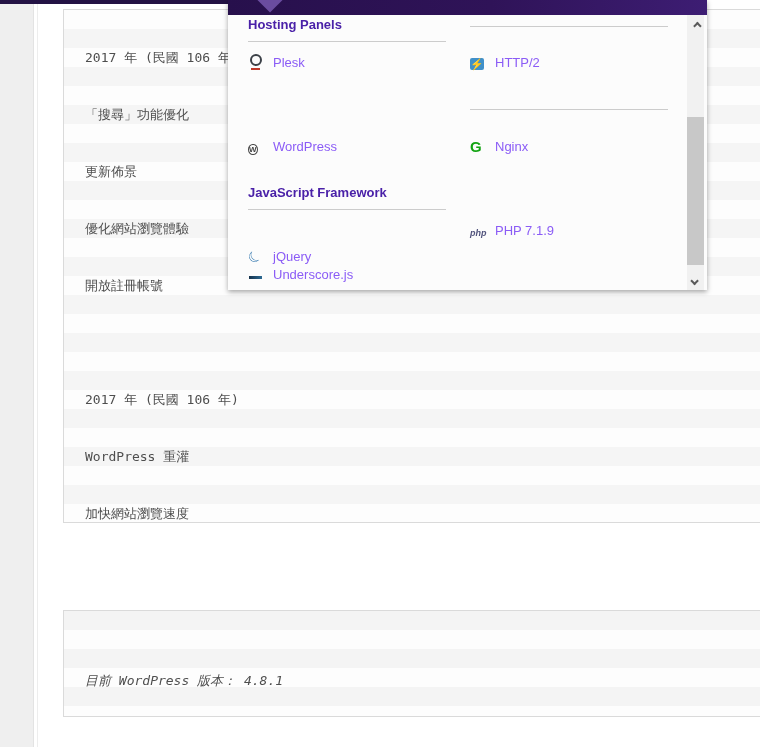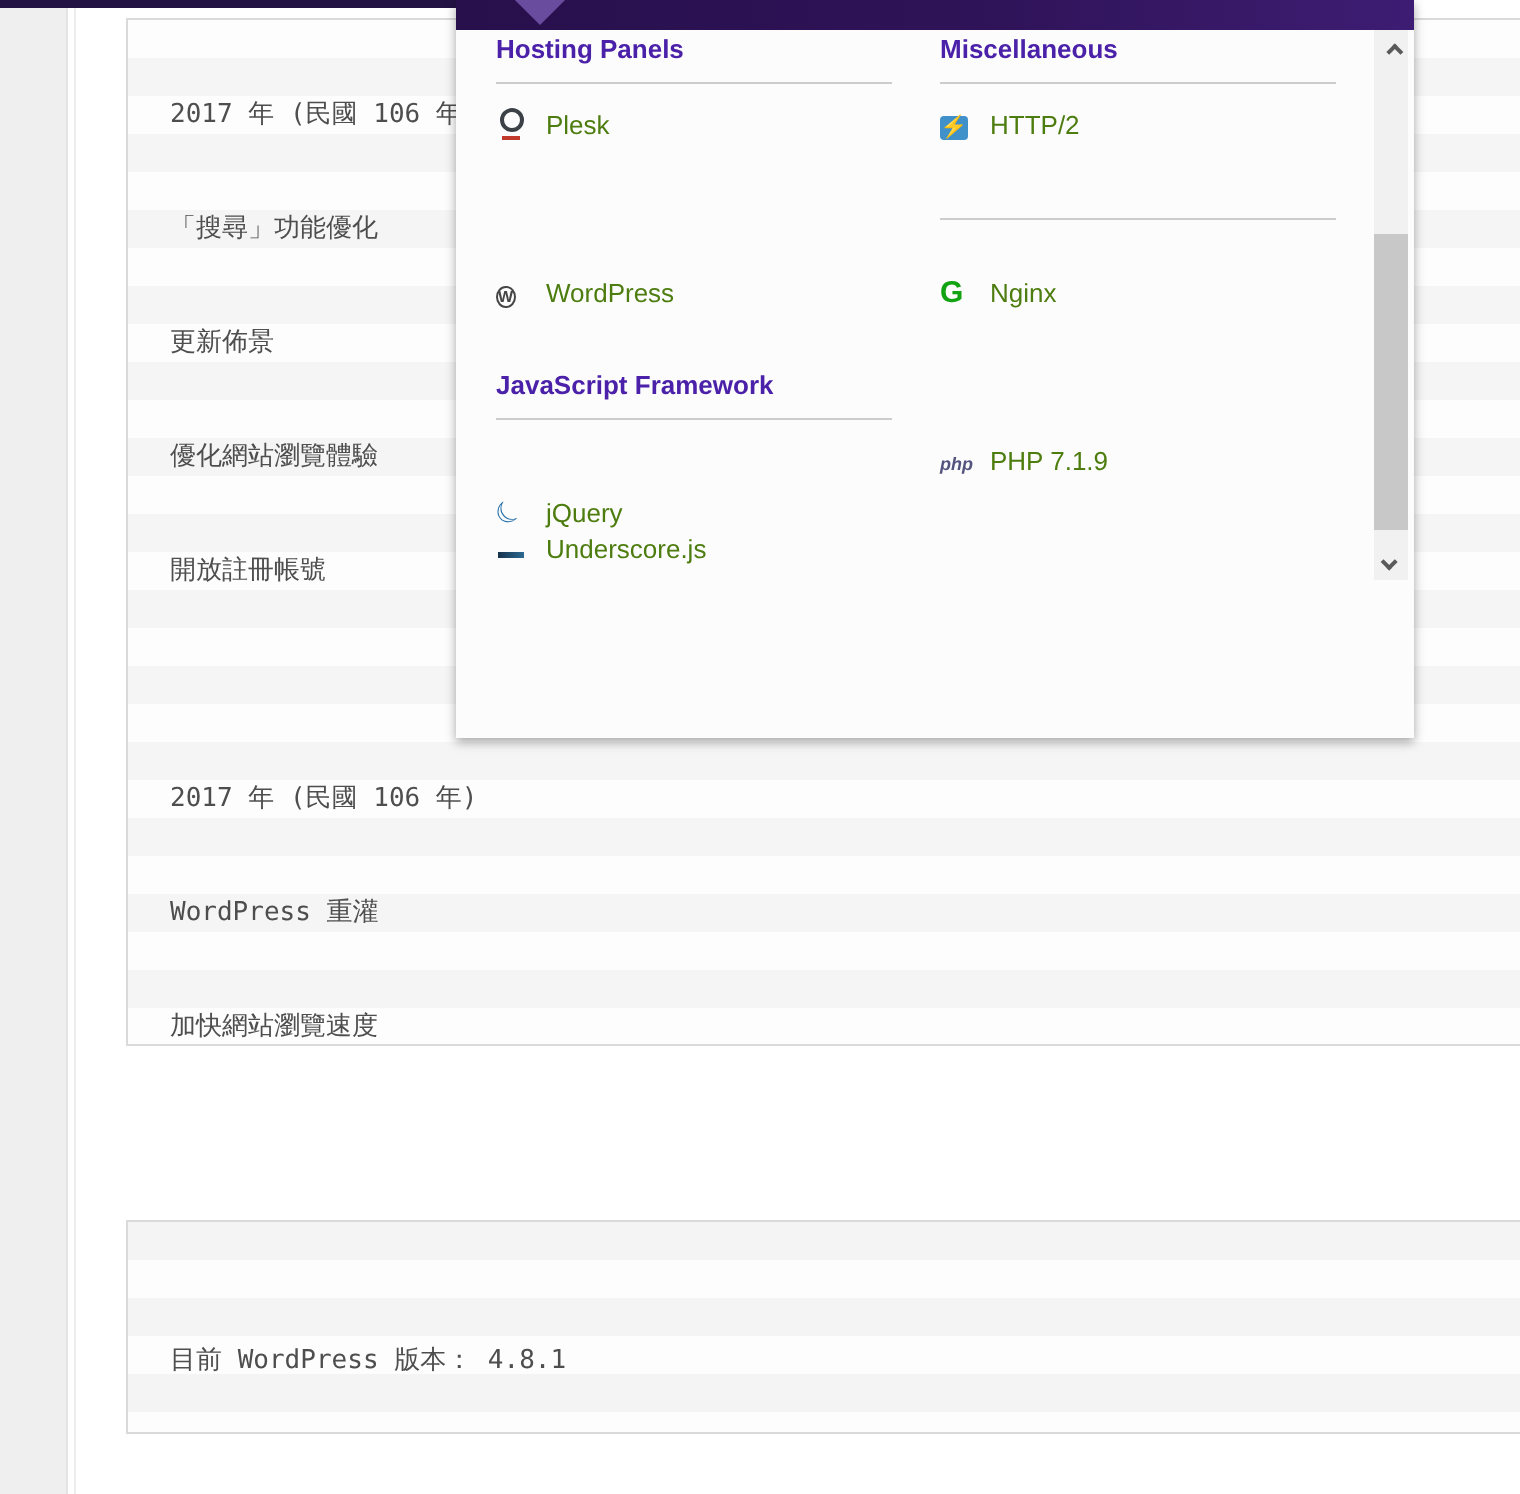--- a/index.html
+++ b/index.html
@@ -16,36 +16,36 @@
   .top-bar { position:absolute; left:0; top:0; width:707px; height:4px; background:#231244; }
 
   
   .pre-block { position:absolute; left:63px; width:697px;
     font-family:"DejaVu Sans Mono", monospace; font-size:13px; line-height:19px;
     color:#4e4e4e; white-space:pre; overflow:hidden;
     border:1px solid #dadada; border-right:none; }
   .pre-top { top:9px; height:514px; padding-left:21px;
     background:repeating-linear-gradient(#fdfdfd 0 19px, #f5f5f5 19px 38px); }
   .pre-bottom { top:610px; height:107px; padding:22px 0 0 21px;
-    background:repeating-linear-gradient(#f4f4f4 0 19px, #fdfdfd 19px 38px); }
+    background:repeating-linear-gradient(#f4f4f4 0 19px, #fdfdfd 19px 38px);font-style:italic; }
   .ln { height:19px; white-space:pre; }
 
   
-  .popup { position:absolute; left:228px; top:0; width:479px; height:369px;
+  .popup { position:absolute; left:228px; top:0; width:479px; height:290px;
     background:#fcfcfc; box-shadow:0 2px 5px rgba(0,0,0,0.35); }
   .popup-header { position:absolute; left:0; top:0; width:100%; height:15px;
     background:linear-gradient(90deg,#27104c 0%, #2f1358 55%, #3d1d73 100%); overflow:hidden; }
   .logo-diamond { position:absolute; left:31px; top:-14px; width:22px; height:22px;
     background:#6a4c9f; transform:rotate(45deg); }
 
   .cat { position:absolute; width:198px; }
   .cat h3 { font-size:13px; font-weight:bold; color:#4a21a8; height:15px; line-height:15px; }
   .cat .rule { border-top:1px solid #cccccc; margin-top:9px; }
   .tech-item { position:absolute; height:18px; display:flex; align-items:center; cursor:pointer; }
-  .tech-item .label { font-size:13px; color:#4d7c0f; margin-left:9px; }
+  .tech-item .label { font-size:13px; color:#8b5cf6; margin-left:9px; }
   .icon16 { width:16px; height:16px; position:relative; flex:0 0 16px; }
 
   
   .plesk-glyph { width:12px; height:12px; border:2px solid #3c4148; border-radius:50%;
      position:absolute; left:2px; top:0; }
   .plesk-bar { position:absolute; left:3px; bottom:0px; width:9px; height:2px; background:#c0392b; }
   .http2-box { width:16px; height:16px; background:#4090c9; border-radius:2px;
      color:#fff; font-size:11px; line-height:16px; text-align:center; }
   .wp-circle { width:15px; height:15px; border:1.5px solid #464646; border-radius:50%;
      color:#464646; font-size:8px; font-weight:bold; line-height:12px; text-align:center; }
@@ -120,21 +120,20 @@
   </div>
   <div class="tech-item" style="left:20px; top:53px;">
     <span class="icon16">
       <span class="plesk-glyph"></span>
         <span class="plesk-bar"></span>
     </span>
     <span class="label">Plesk</span>
   </div>
 
   <div class="cat" style="left:242px; top:17px;">
-    <h3>Miscellaneous</h3>
     <div class="rule"></div>
   </div>
   <div class="tech-item" style="left:242px; top:53px;">
     <span class="icon16">
       <span class="http2-box">⚡</span>
     </span>
     <span class="label">HTTP/2</span>
   </div>
 
   <div class="tech-item" style="left:20px; top:137px;">

